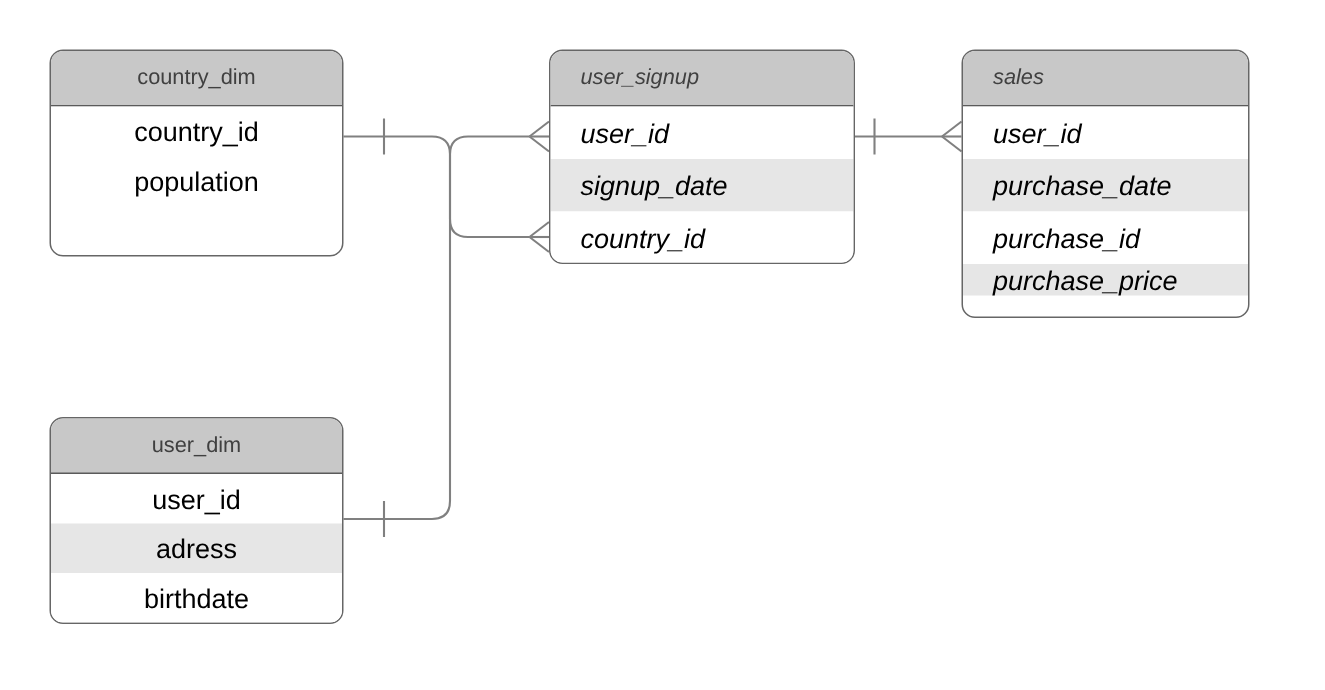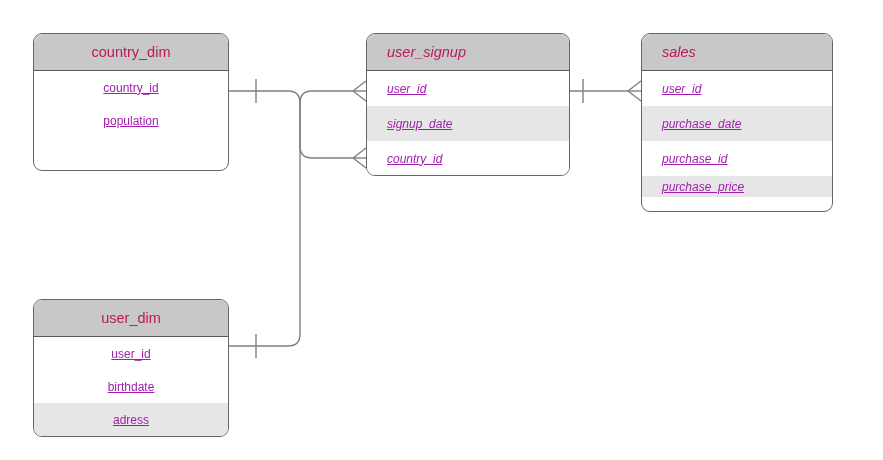--- a/index.html
+++ b/index.html
@@ -20,34 +20,33 @@
     box-sizing: border-box;
     border: 1px solid #666666;
     border-radius: 9px;
     background: #ffffff;
     overflow: hidden;
   }
   .entity-header {
     box-sizing: border-box;
     background: #c8c8c8;
     border-bottom: 1px solid #5a5a5a;
-    color: #be185d;
+    color: #404040;
     font-size: 14.5px;
     line-height: 1;
     display: flex;
     align-items: center;
   }
   .entity-row {
     box-sizing: border-box;
-    color: #a21caf;
-    font-size: 12px;
+    color: #000000;
+    font-size: 18px;
     line-height: 1;
     display: flex;
     align-items: center;
-    text-decoration: underline;
   }
   .entity-row.shade {
     background: #e6e6e6;
   }
   .entity-row.plain {
     background: #ffffff;
   }
   
   .style-center .entity-header,
   .style-center .entity-row {
@@ -138,20 +137,20 @@
   </div>
 
   <div class="entity style-left" style="left:641px; top:33px; width:192px; height:179px;">
     <div class="entity-header" style="height:37px;text-align:center;">sales</div>
     <div class="entity-row plain" style="height:35px;">user_id</div>
     <div class="entity-row shade" style="height:35px;">purchase_date</div>
     <div class="entity-row plain" style="height:35px;">purchase_id</div>
     <div class="entity-row shade" style="height:21px;">purchase_price</div>
   </div>
 
-  <div class="entity style-center" style="left:33px; top:299px; width:196px; height:138px;">
+  <div class="entity style-center" style="left:33px; top:278px; width:196px; height:138px;">
     <div class="entity-header" style="height:37px;">user_dim</div>
     <div class="entity-row plain" style="height:33px;">user_id</div>
+    <div class="entity-row shade" style="height:33px;">adress</div>
     <div class="entity-row plain" style="height:33px;">birthdate</div>
-    <div class="entity-row shade" style="height:33px;">adress</div>
   </div>
 
 </div>
 
 </body></html>

